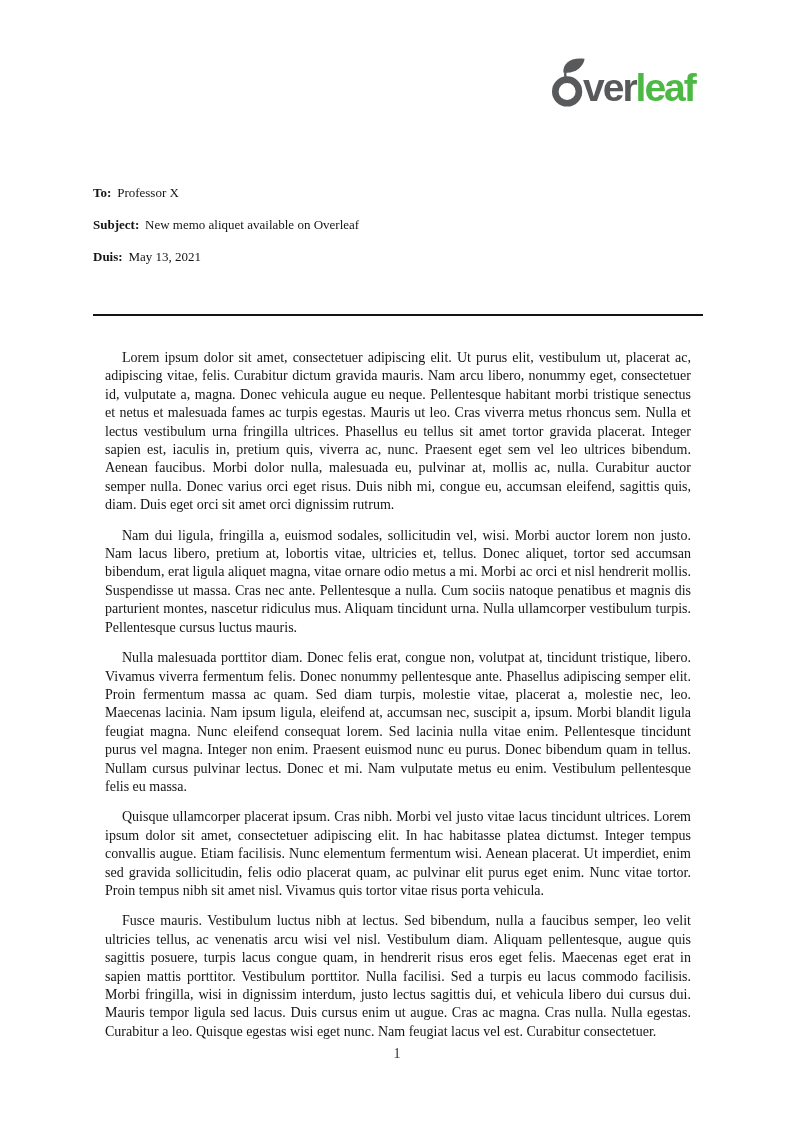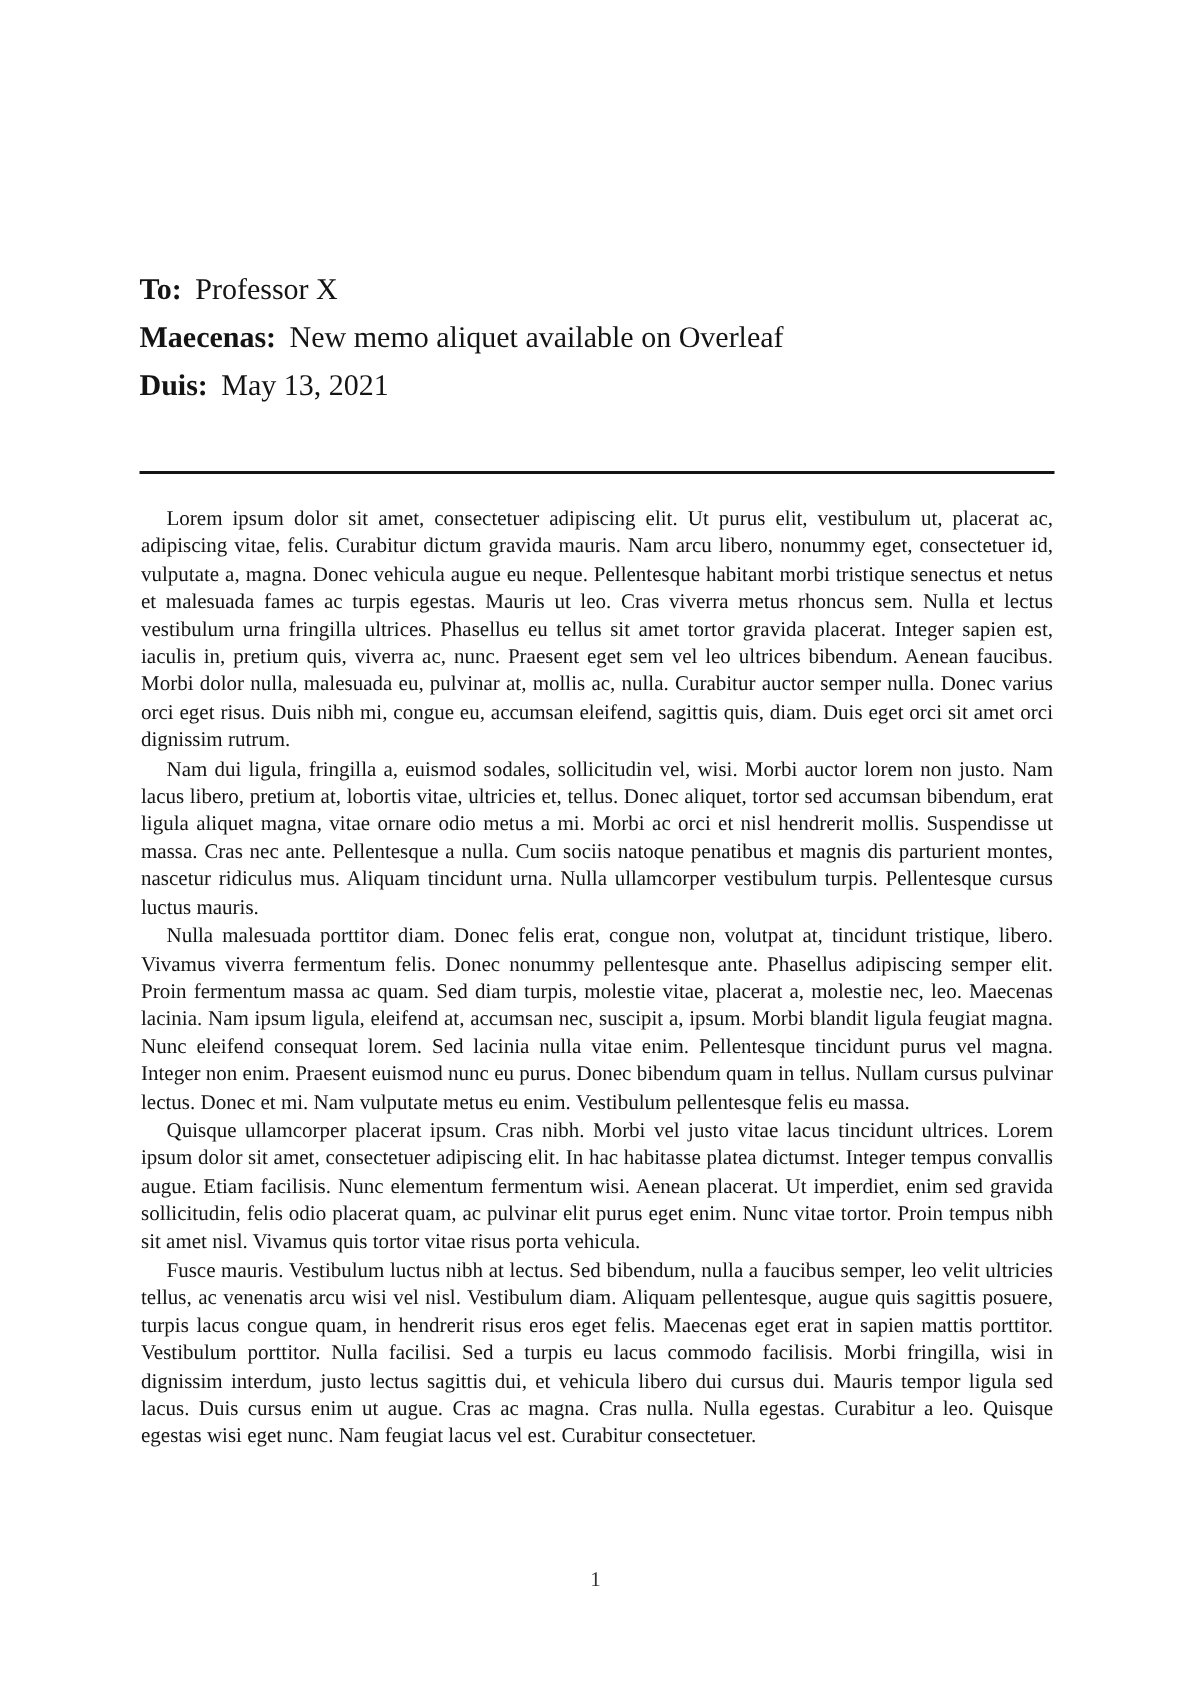--- a/index.html
+++ b/index.html
@@ -46,21 +46,21 @@
 
   
   .memo-fields {
     position: absolute;
     left: 93px;
     top: 183px;
     width: 610px;
   }
   .field {
     margin: 0 0 12px 0;
-    font-size: 20px;
+    font-size: 13px;
     line-height: 20px;
   }
   .field .label {
     font-weight: bold;
     margin-right: 0.45em;
   }
 
   
   .rule {
     position: absolute;
@@ -74,21 +74,21 @@
   }
 
   
   .body-text {
     position: absolute;
     left: 93px;
     top: 337px;
     width: 610px;
   }
   .body-text p {
-    margin: 1px;
+    margin: 12px;
     text-indent: 17px;
     font-size: 14px;
     line-height: 18.4px;
     text-align: justify;
     hyphens: auto;
     -webkit-hyphens: auto;
   }
 
   
   .page-footer {
@@ -99,24 +99,32 @@
     text-align: center;
     font-size: 14px;
     color: #303030;
   }
 </style>
 </head>
 <body>
 
 <div class="page">
 
+  <div class="logo">
+    <svg width="34" height="52" viewBox="0 0 36 52" aria-hidden="true">
+      <circle cx="16" cy="36" r="12.5" fill="none" stroke="#58595B" stroke-width="7"></circle>
+      <path d="M15 23 C 12.5 16 14 11 22.5 6.5" fill="none" stroke="#58595B" stroke-width="2.6" stroke-linecap="round"></path>
+      <path d="M12 16 C 11.5 6 20 -0.5 34.5 1.5 C 33.5 10 24 18 12 16 Z" fill="#58595B"></path>
+    </svg>
+    <div class="logo-text"><span class="logo-ver">ver</span><span class="logo-leaf">leaf</span></div>
+  </div>
 
   <section class="memo-fields">
     <p class="field"><span class="label">To:</span><span>Professor X</span></p>
-    <p class="field"><span class="label">Maecenas:</span><span>New memo aliquet available on Overleaf</span></p>
+    <p class="field"><span class="label">Subject:</span><span>New memo aliquet available on Overleaf</span></p>
     <p class="field"><span class="label">Duis:</span><span>May 13, 2021</span></p>
   </section>
 
   <div class="rule"></div>
 
   <main class="body-text">
     <p>Lorem ipsum dolor sit amet, consectetuer adipiscing elit. Ut purus elit, vestibulum ut, placerat ac, adipiscing vitae, felis. Curabitur dictum gravida mauris. Nam arcu libero, nonummy eget, consectetuer id, vulputate a, magna. Donec vehicula augue eu neque. Pellentesque habitant morbi tristique senectus et netus et malesuada fames ac turpis egestas. Mauris ut leo. Cras viverra metus rhoncus sem. Nulla et lectus vestibulum urna fringilla ultrices. Phasellus eu tellus sit amet tortor gravida placerat. Integer sapien est, iaculis in, pretium quis, viverra ac, nunc. Praesent eget sem vel leo ultrices bibendum. Aenean faucibus. Morbi dolor nulla, malesuada eu, pulvinar at, mollis ac, nulla. Curabitur auctor semper nulla. Donec varius orci eget risus. Duis nibh mi, congue eu, accumsan eleifend, sagittis quis, diam. Duis eget orci sit amet orci dignissim rutrum.</p>
     <p>Nam dui ligula, fringilla a, euismod sodales, sollicitudin vel, wisi. Morbi auctor lorem non justo. Nam lacus libero, pretium at, lobortis vitae, ultricies et, tellus. Donec aliquet, tortor sed accumsan bibendum, erat ligula aliquet magna, vitae ornare odio metus a mi. Morbi ac orci et nisl hendrerit mollis. Suspendisse ut massa. Cras nec ante. Pellentesque a nulla. Cum sociis natoque penatibus et magnis dis parturient montes, nascetur ridiculus mus. Aliquam tincidunt urna. Nulla ullamcorper vestibulum turpis. Pellentesque cursus luctus mauris.</p>
     <p>Nulla malesuada porttitor diam. Donec felis erat, congue non, volutpat at, tincidunt tristique, libero. Vivamus viverra fermentum felis. Donec nonummy pellentesque ante. Phasellus adipiscing semper elit. Proin fermentum massa ac quam. Sed diam turpis, molestie vitae, placerat a, molestie nec, leo. Maecenas lacinia. Nam ipsum ligula, eleifend at, accumsan nec, suscipit a, ipsum. Morbi blandit ligula feugiat magna. Nunc eleifend consequat lorem. Sed lacinia nulla vitae enim. Pellentesque tincidunt purus vel magna. Integer non enim. Praesent euismod nunc eu purus. Donec bibendum quam in tellus. Nullam cursus pulvinar lectus. Donec et mi. Nam vulputate metus eu enim. Vestibulum pellentesque felis eu massa.</p>
     <p>Quisque ullamcorper placerat ipsum. Cras nibh. Morbi vel justo vitae lacus tincidunt ultrices. Lorem ipsum dolor sit amet, consectetuer adipiscing elit. In hac habitasse platea dictumst. Integer tempus convallis augue. Etiam facilisis. Nunc elementum fermentum wisi. Aenean placerat. Ut imperdiet, enim sed gravida sollicitudin, felis odio placerat quam, ac pulvinar elit purus eget enim. Nunc vitae tortor. Proin tempus nibh sit amet nisl. Vivamus quis tortor vitae risus porta vehicula.</p>

